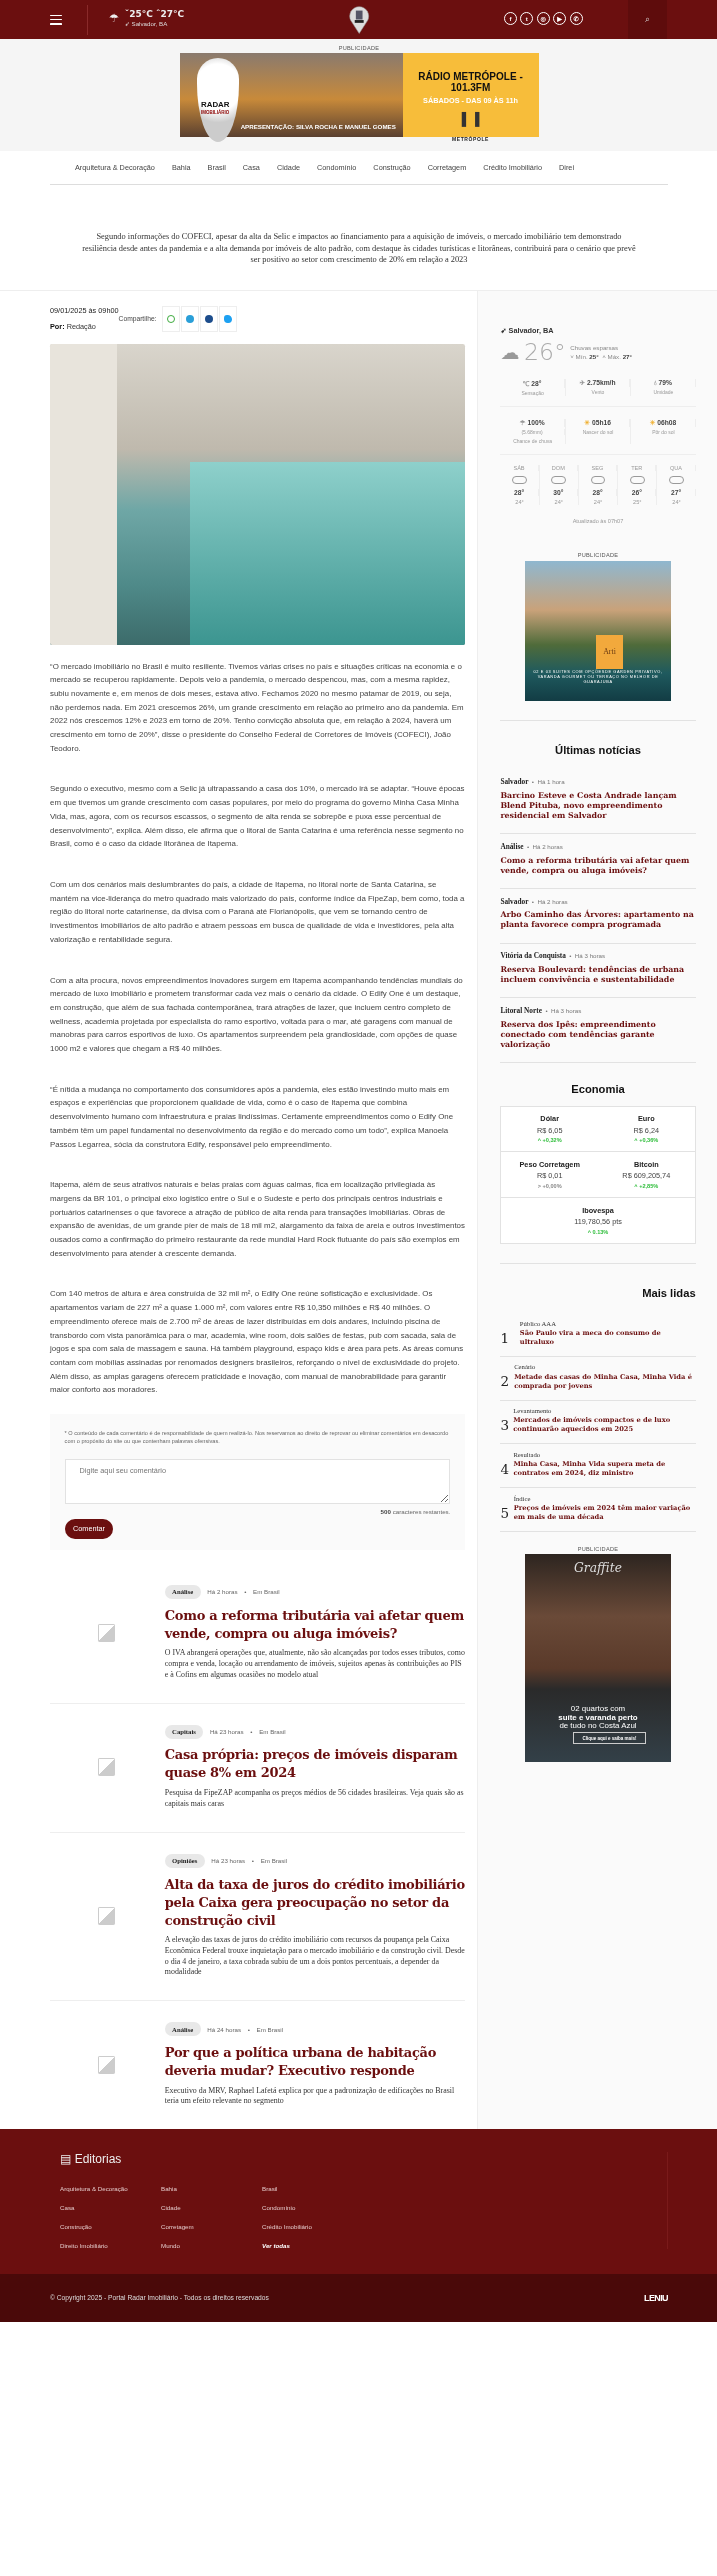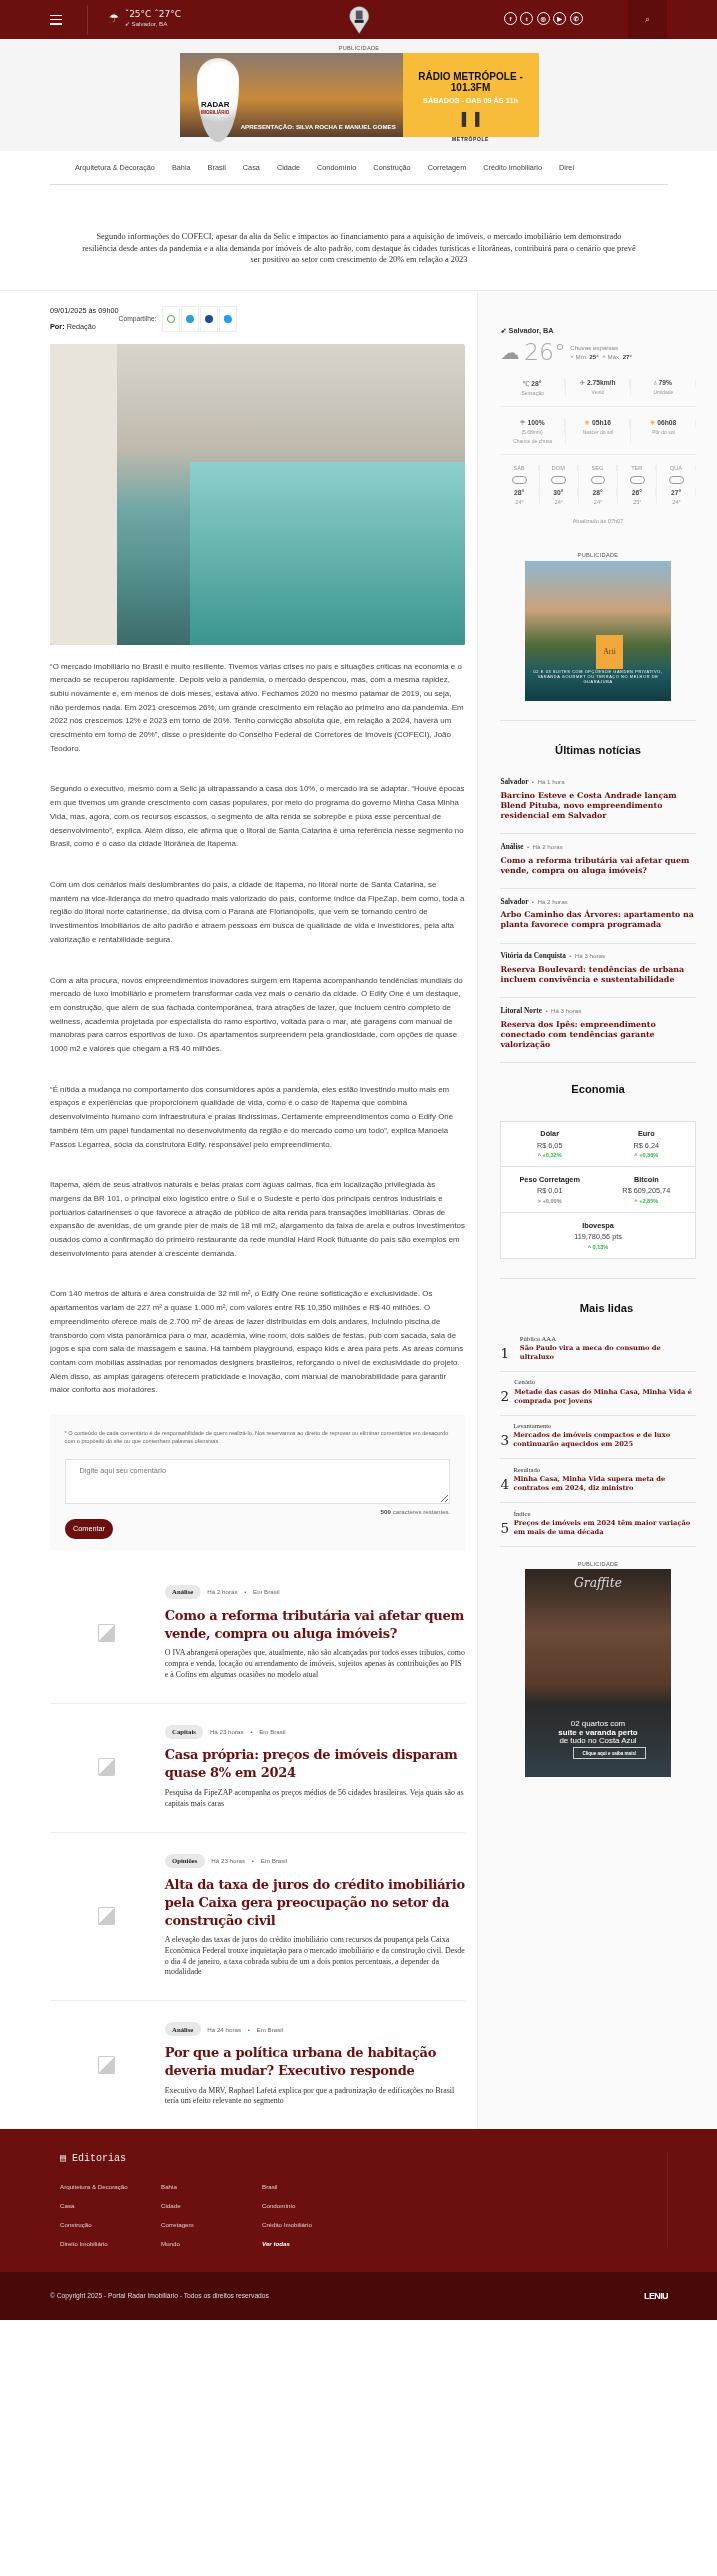--- a/index.html
+++ b/index.html
@@ -2,21 +2,21 @@
 <html style="font-size:9px"><head>
 <meta charset="utf-8">
 <style>
 *{box-sizing:border-box;margin:0;padding:0}
 body{width:718px;background:#fff;font-family:"Liberation Sans",sans-serif;color:#333}
 .topbar{height:39px;background:#6b0f0f;position:relative;display:flex;align-items:center}
 .hamb{position:absolute;left:50px;top:14.6px;width:12.3px;height:10px;display:flex;flex-direction:column;justify-content:space-between;cursor:pointer}
 .hamb span{display:block;height:1.7px;background:#fff;border-radius:0.6px}
 .vsep{position:absolute;left:87px;top:4.5px;width:0.6px;height:30px;background:#8a2a2a}
 .wx-mini{position:absolute;left:109px;top:9px;color:#eee;font-size:6.7px;display:flex;gap:5.6px;align-items:center}
-.wx-mini .temps{font-size:9px;font-family:"DejaVu Sans",sans-serif;font-weight:400}
+.wx-mini .temps{font-size:9px;font-family:"DejaVu Sans",sans-serif;font-weight:700}
 .wx-mini .city{font-size:6.2px;color:#ddd;margin-top:1.1px}
 .logo{position:absolute;left:348px;top:4.5px;width:22.4px;height:29px}
 .socials{position:absolute;left:504px;top:12.3px;display:flex;gap:3.4px}
 .socials span{width:13px;height:13px;border:0.8px solid #fff;border-radius:50%;color:#fff;font-size:6.2px;display:flex;align-items:center;justify-content:center;font-weight:bold;cursor:pointer}
 .search{position:absolute;left:628px;top:0;width:39px;height:39px;background:#5e0c0c;display:flex;align-items:center;justify-content:center;color:#ddd;font-size:9px;cursor:pointer}
 .adtop{background:#f5f5f5;padding:5.6px 0 14px;text-align:center}
 .pub{font-size:5.6px;color:#555;letter-spacing:0.3px;margin-bottom:2.2px}
 .banner{width:359px;height:84px;margin:0 auto;display:flex}
 .banner .city{width:223px;background:linear-gradient(180deg,#8a7a6e 0%,#c88a3a 55%,#5a4030 100%);position:relative}
 .banner .pin{position:absolute;left:17px;top:5.6px;width:42px;height:84px;background:radial-gradient(circle at 50% 35%,#fff 0 40%,#ccc 60%);border-radius:22.4px 22.4px 22.4px 22.4px/22.4px 22.4px 62px 62px}
@@ -92,34 +92,34 @@
 .ln-item .m b{font-family:"Liberation Serif",serif;font-size:7.3px;color:#222}
 .ln-item h4{font-family:"DejaVu Serif",serif;font-size:7.9px;line-height:10px;color:#6b0f0f;margin-top:4.5px}
 .eco{border:0.6px solid #e2e2e2;background:#fff}
 .eco .r{display:flex;border-bottom:0.6px solid #e2e2e2}
 .eco .r:last-child{border-bottom:none}
 .eco .c{flex:1;text-align:center;padding:7.9px 0}
 .eco .n{font-size:7.3px;font-weight:bold;color:#222}
 .eco .p{font-size:7.3px;color:#444;margin-top:2.2px}
 .eco .ch{font-size:5.6px;font-weight:bold;color:#2ebd3a;margin-top:2.8px}
 .eco .ch.z{color:#888}
-.ml h2{text-align:center;padding-left:17px}
+.ml h2{text-align:right;padding-left:17px}
 .ml-item{display:flex;border-bottom:0.6px solid #e2e2e2;padding:6.7px 0 9px}
 .ml-item .num{width:19.6px;font-family:"DejaVu Serif",serif;font-size:13.5px;color:#222;padding-top:10px}
 .ml-item .cat{font-family:"Liberation Serif",serif;font-size:6.7px;color:#333}
 .ml-item h5{font-family:"DejaVu Serif",serif;font-size:6.7px;line-height:9px;color:#6b0f0f;margin-top:2.2px}
 .sidead2{margin-top:14px;text-align:center;padding-bottom:39px}
 .sidead2 .art{width:146px;height:208px;margin:2.2px auto 0;background:linear-gradient(180deg,#2d2520 0%,#6a4a38 30%,#5a3a2a 55%,#2a2a2a 65%,#334048 100%);position:relative;color:#fff}
 .sidead2 .g{position:absolute;top:6.7px;left:0;right:0;font-family:"DejaVu Serif",serif;font-style:italic;font-size:12.3px;color:#ddd}
 .sidead2 .q{position:absolute;top:151px;left:0;right:0;font-size:7.9px;line-height:8.4px}
 .sidead2 .bt{position:absolute;top:178px;left:48px;width:73px;border:0.6px solid #ccc;font-size:4.5px;padding:2.2px;font-weight:bold}
 .footer{background:#6b0f0f;padding:22.4px 50px 25px;display:flex;color:#ddd}
 .footer .col{flex:1}
 .footer .col:first-child{border-right:0.6px solid #7a1a1a}
-.footer h6{font-size:10px;font-weight:normal;color:#eee;margin-bottom:19.6px;font-family:Liberation Mono, monospace}
+.footer h6{font-size:12px;font-weight:normal;color:#eee;margin-bottom:19.6px;font-family:Liberation Sans, sans-serif}
 .footer .grid{display:grid;grid-template-columns:repeat(3,101px);row-gap:11.8px;font-size:6.2px;color:#e3c9c9}
 .footer .col:last-child{padding-left:10px}
 .footer .grid a{cursor:pointer}
 .footer .grid a.all{font-style:italic;font-weight:bold;color:#fff}
 .copy{background:#4a0909;height:48px;padding:0 50px;display:flex;align-items:center;justify-content:space-between;color:#ddd;font-size:6.7px}
 .copy .brand{font-weight:bold;font-size:9px;color:#fff;letter-spacing:-0.6px}
 </style>
 </head>
 <body>
 
@@ -377,21 +377,21 @@
           <div class="m"><b>Vitória da Conquista</b> &nbsp;•&nbsp; <span>Há 3 horas</span></div>
           <h4>Reserva Boulevard: tendências de urbana incluem convivência e sustentabilidade</h4>
         </div>
       <div class="ln-item">
           <div class="m"><b>Litoral Norte</b> &nbsp;•&nbsp; <span>Há 3 horas</span></div>
           <h4>Reserva dos Ipês: empreendimento conectado com tendências garante valorização</h4>
         </div>
     </div>
 
     <div class="sec" style="border-top:none;padding-top:19.6px;margin-top:0">
-      <h2 style="margin-bottom:26px">Economia</h2>
+      <h2 style="margin-bottom:11px">Economia</h2>
       <div class="eco">
         <div class="r">
           <div class="c">
               <div class="n">Dólar</div>
               <div class="p">R$ 6,05</div>
               <div class="ch">^ +0,32%</div>
             </div>
           <div class="c">
               <div class="n">Euro</div>
               <div class="p">R$ 6,24</div>

